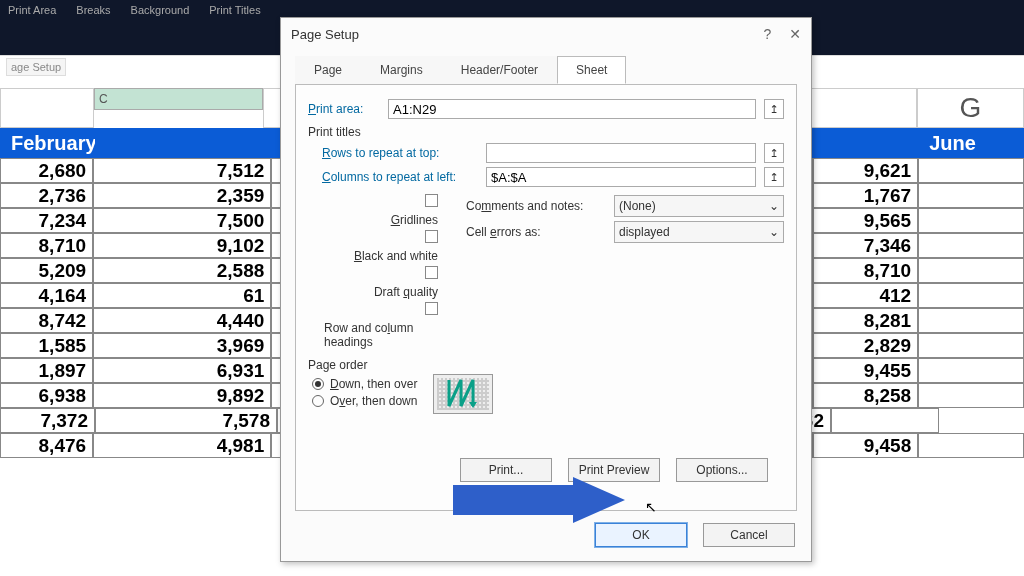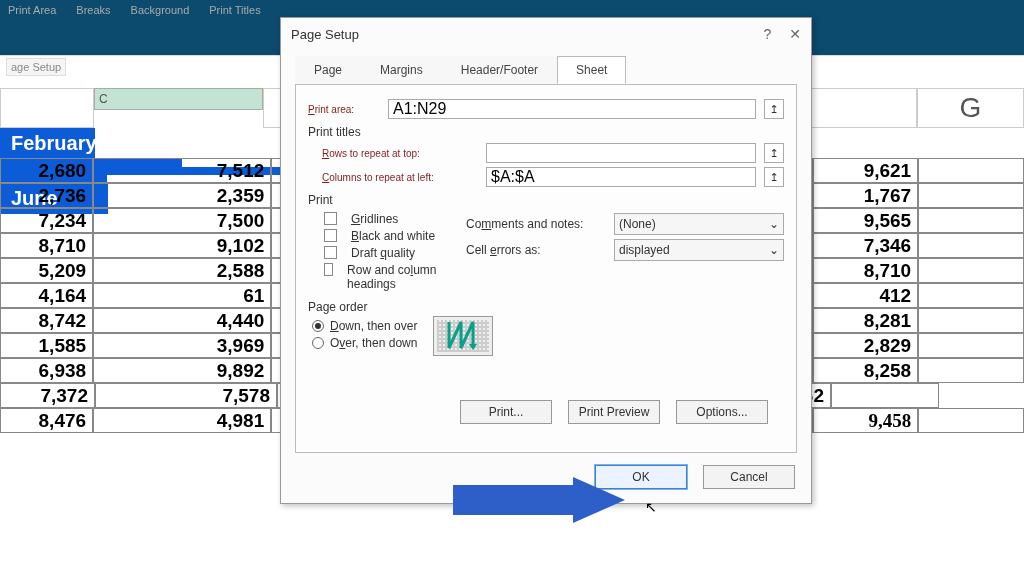--- a/index.html
+++ b/index.html
@@ -1,49 +1,49 @@
 <!DOCTYPE html>
 <html><head>
 <meta charset="utf-8">
 <style>
 * { box-sizing: border-box; font-family: "Segoe UI", Arial, sans-serif; }
 body { margin: 0; width: 1024px; height: 576px; background: #fff; overflow: hidden; position: relative; }
 
 
-.ribbon { position: absolute; top: 0; left: 0; right: 0; height: 56px; background: #0c4a6e; border-bottom: 1px solid #ddd; color: #bbb; font-size: 12px; padding: 4px 8px; display: flex; gap: 20px; align-items: flex-start;}
+.ribbon { position: absolute; top: 0; left: 0; right: 0; height: 56px; background: #0f172a; border-bottom: 1px solid #ddd; color: #bbb; font-size: 12px; padding: 4px 8px; display: flex; gap: 20px; align-items: flex-start;}
 .ribbon .rb { display:flex; flex-direction:column; align-items:center; font-size:11px; color:#aaa;}
 .ribbon-label { position:absolute; top:58px; left:6px; font-size:11px; color:#888; background:#f5f5f5; padding:2px 4px; border:1px solid #ddd;}
 
 
 .sheet { position: absolute; top: 88px; left: 0; right: 0; bottom: 0; }
 .colhdrs { display:flex; height:40px; background:#fff;}
 .colhdr { border:1px solid #ccc; font-size:28px; color:#555; display:flex; align-items:center; justify-content:center; background:#fff;}
 .colhdr.sel { background:#c3e3d3; }
-.monthrow { display:flex; height:30px;flex-direction:column; }
+.monthrow { display:flex; height:30px; }
 .month { background:#0b5cd6; color:#fff; font-weight:bold; font-size:20px; padding:3px 10px; border:1px solid #0b5cd6;}
 .rows { }
 .drow { display:flex; height:25px;}
 .cell { border:1px solid #888; font-size:19px; font-weight:bold; text-align:right; padding:1px 6px 0 0; color:#000;}
 
 .c1 { width:95px; } .c2 { width:182px; } .c3 { width:554px; } .c4 { width:107px; } .c5 { width:108px; }
 
 
 .dialog { position:absolute; left:280px; top:17px; width:532px; background:#fbfbfb; border:1px solid #999; box-shadow:2px 2px 6px rgba(0,0,0,0.25); font-size:12px; color:#333;}
 .titlebar { display:flex; justify-content:space-between; align-items:center; padding:8px 10px; font-size:13px;}
 .titlebar .tbtns { display:flex; gap:18px; color:#666; font-size:14px;}
 .tabs { display:flex; margin-top:6px; padding:0 14px;}
 .tab { padding:6px 18px; border:1px solid transparent; color:#444; font-size:12px; cursor:default; background:#f7f7f7;}
 .tab.active { background:#fff; border:1px solid #bbb; border-bottom:1px solid #fff;}
 .panel { border:1px solid #bbb; margin:0 14px 12px 14px; padding:10px 12px 14px 12px; background:#fdfdfd;}
 .row { display:flex; align-items:center; margin:4px 0; gap:8px;}
-.lbl { font-size:10px; color:#7f1d1d;}
+.lbl { font-size:12px; color:#0369a1;}
 .grplbl { font-size:12px; color:#333; margin:6px 0 2px 0;}
-.txt { flex:1; height:20px; border:1px solid #aaa; background:#fff; font-size:16px; padding:1px 4px;}
+.txt { flex:1; height:20px; border:1px solid #aaa; background:#fff; font-size:13px; padding:1px 4px;}
 .pick { width:20px; height:20px; border:1px solid #aaa; display:flex; align-items:center; justify-content:center; background:#fff; font-size:11px;}
-.chk { display:flex; align-items:flex-start; gap:14px; margin:3px 0 3px 16px; font-size:12px;}
+.chk { display:flex; align-items:flex-end; gap:6px; margin:3px 0 3px 16px; font-size:12px;flex-direction:column;}
 .chkbox { width:13px; height:13px; border:1px solid #888; background:#fff;}
 .twocol { display:flex; gap:28px;}
 .selectrow { display:flex; align-items:center; gap:8px; margin:4px 0;}
 .selectrow .slabel { width:140px; font-size:12px;}
 .sel { width:170px; height:22px; border:1px solid #aaa; background:#f6f6f6; font-size:12px; padding:2px 4px; display:flex; justify-content:space-between; align-items:center;}
 .radio { display:flex; align-items:center; gap:6px; margin:3px 0 3px 4px; font-size:12px;}
 .rcir { width:12px; height:12px; border:1px solid #666; border-radius:50%; display:flex; align-items:center; justify-content:center;}
 .rcir.on::after { content:""; width:6px; height:6px; background:#333; border-radius:50%;}
 .ordericon { width:60px; height:40px; border:1px solid #999; margin-left:16px; background:linear-gradient(#eee,#eee); display:flex; align-items:center; justify-content:center; font-size:11px; color:#0a8; position:relative;}
 .ordericon::before { content:""; position:absolute; inset:3px; background:repeating-linear-gradient(90deg,#ccc 0 2px,transparent 2px 4px), repeating-linear-gradient(0deg,#ccc 0 2px,transparent 2px 4px);}
@@ -144,39 +144,46 @@
         <div class="cell" style="width: 108px;"></div>
       </div>
       <div class="drow">
         <div class="cell" style="width: 95px;">1,585</div>
         <div class="cell" style="width: 182px;">3,969</div>
         <div class="cell" style="width: 554px;"></div>
         <div class="cell" style="width: 107px;">2,829</div>
         <div class="cell" style="width: 108px;"></div>
       </div>
       <div class="drow">
+        <div class="cell" style="width: 95px;">1,897</div>
+        <div class="cell" style="width: 182px;">6,931</div>
+        <div class="cell" style="width: 554px;"></div>
+        <div class="cell" style="width: 107px;">9,455</div>
+        <div class="cell" style="width: 108px;"></div>
+      </div>
+      <div class="drow">
         <div class="cell" style="width: 95px;">6,938</div>
         <div class="cell" style="width: 182px;">9,892</div>
         <div class="cell" style="width: 554px;"></div>
         <div class="cell" style="width: 107px;">8,258</div>
         <div class="cell" style="width: 108px;"></div>
       </div>
       <div class="drow">
         <div class="cell" style="width: 95px;">7,372</div>
         <div class="cell" style="width: 182px;">7,578</div>
         <div class="cell" style="width: 300px;">9,343</div>
         <div class="cell" style="width: 254px;">5,462</div>
         <div class="cell" style="width: 108px;"></div>
       </div>
       <div class="drow">
         <div class="cell" style="width: 95px;">8,476</div>
         <div class="cell" style="width: 182px;">4,981</div>
         <div class="cell" style="width: 300px;">2,249</div>
         <div class="cell" style="width: 254px;">2,656</div>
-        <div class="cell" style="width: 107px; font-family: Liberation Serif, serif;">9,458</div>
+        <div class="cell" style="width: 107px;">9,458</div>
         <div class="cell" style="width: 108px;"></div>
       </div>
     </div>
 </div>
 
 <div class="dialog">
   <div class="titlebar">
     <span>Page Setup</span>
     <div class="tbtns">
       <span>?</span>
@@ -199,21 +206,20 @@
     <div class="row indent">
       <span class="lbl" style="width:156px"><u>R</u>ows to repeat at top:</span>
       <input class="txt" value="" style="">
       <span class="pick">↥</span>
     </div>
     <div class="row indent">
       <span class="lbl" style="width:156px"><u>C</u>olumns to repeat at left:</span>
       <input class="txt" value="$A:$A" style="">
       <span class="pick">↥</span>
     </div>
-    <div class="grplbl">Print</div>
     <div class="twocol">
       <div>
         <label class="chk">
             <span class="chkbox"></span>
             <span><u>G</u>ridlines</span>
           </label>
         <label class="chk">
             <span class="chkbox"></span>
             <span><u>B</u>lack and white</span>
           </label>

